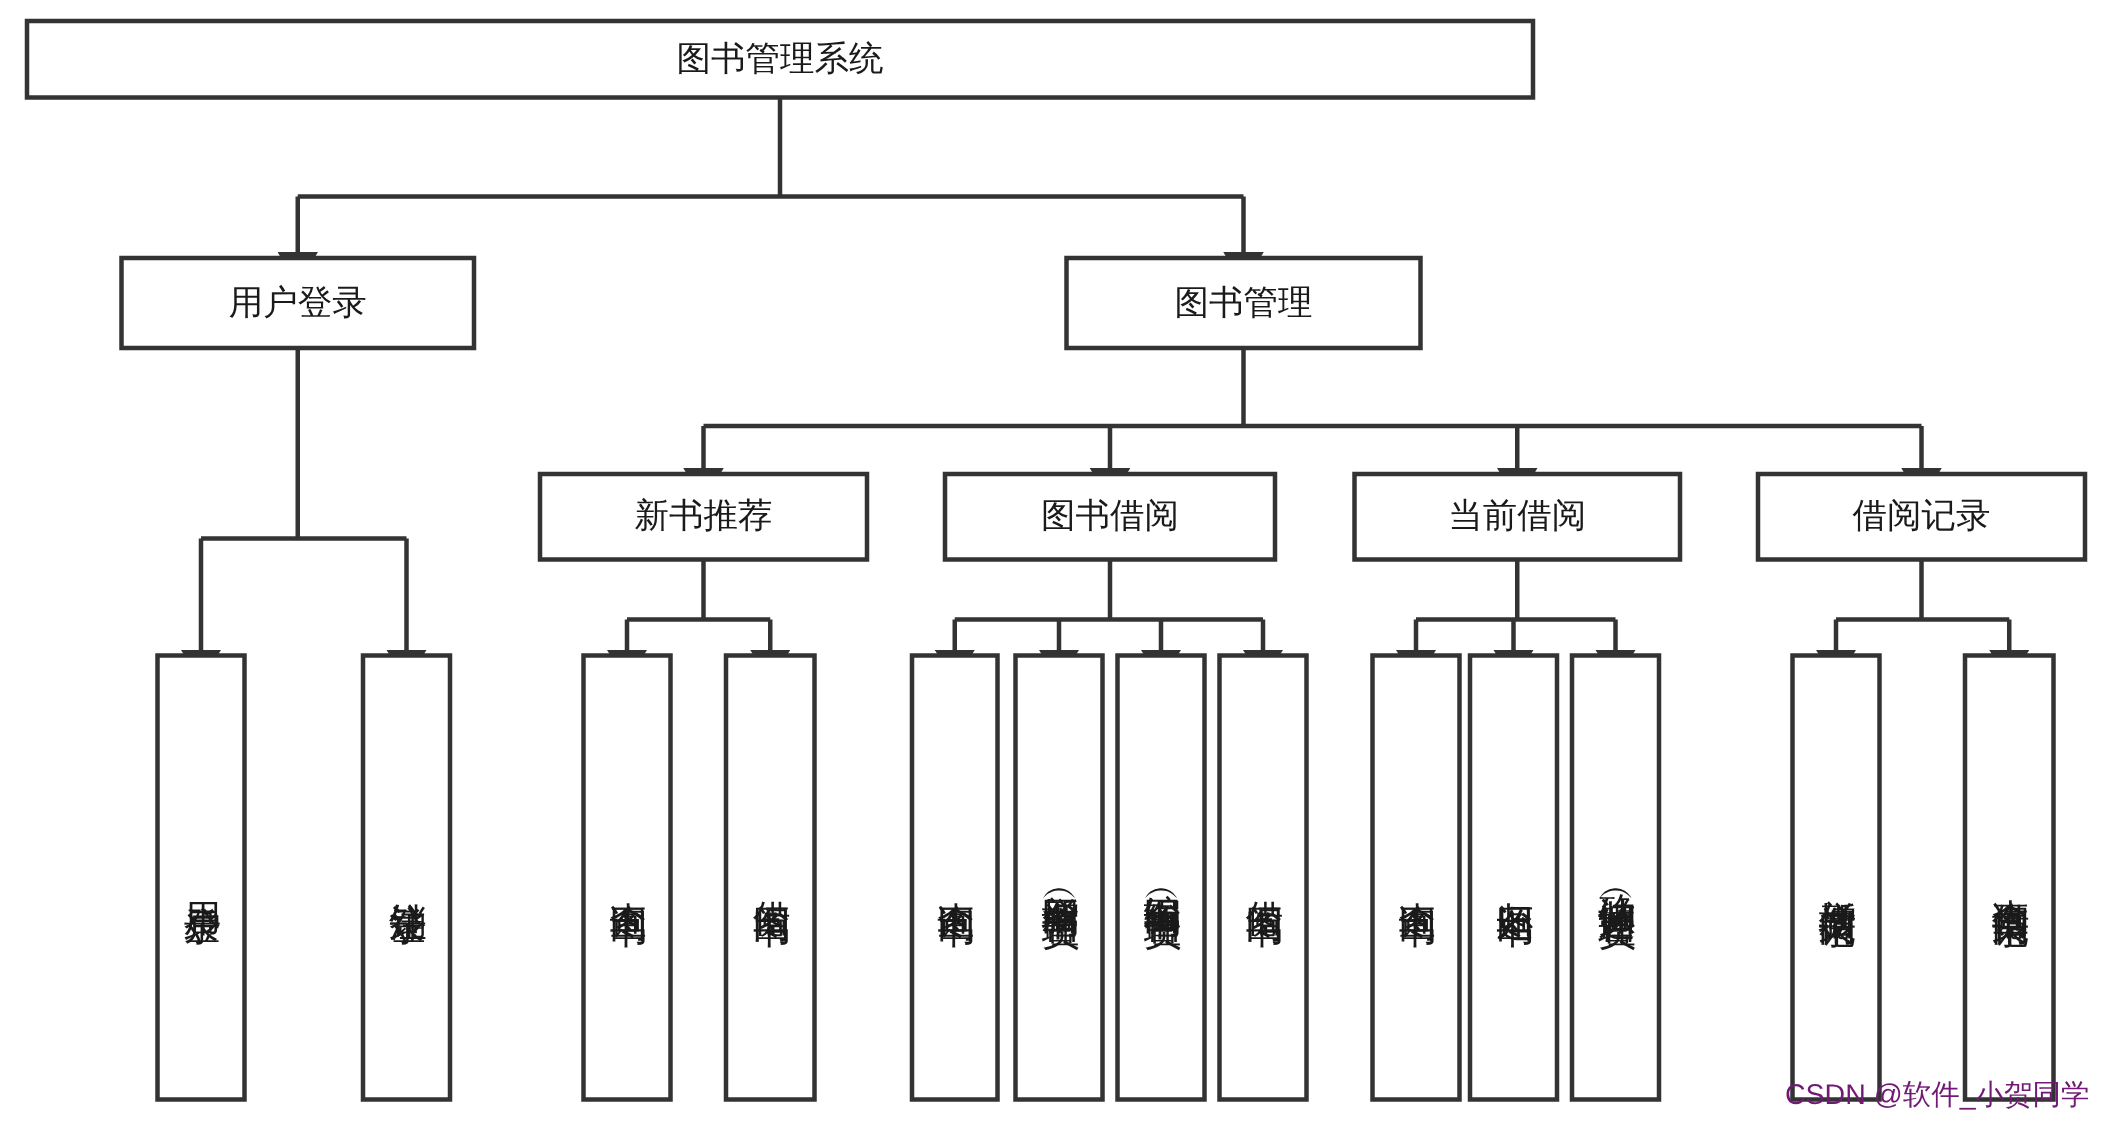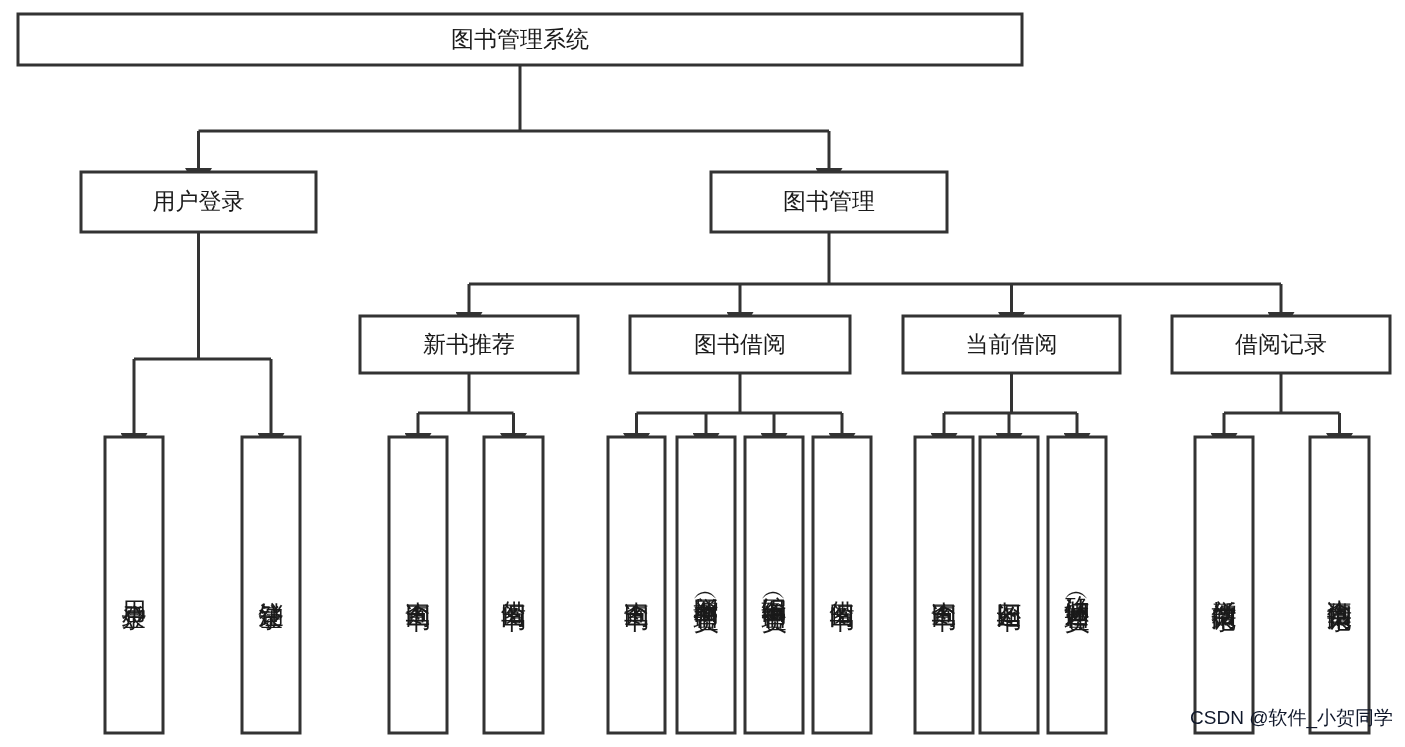--- a/index.html
+++ b/index.html
@@ -55,24 +55,24 @@
     font-family: "Liberation Sans", "DejaVu Sans", sans-serif;
     font-size: 25px;
     line-height: 1.08;
     letter-spacing: 2px;
     color: #1a1a1a;
     white-space: nowrap;
   }
   .watermark {
     position: absolute;
     right: 8px;
-    bottom: 16px;
+    bottom: 4px;
     font-family: "Liberation Sans", "DejaVu Sans", sans-serif;
     font-size: 19px;
-    color: #0f172a;
+    color: #701a75;
     white-space: nowrap;
   }
 </style>
 </head>
 <body>
 
 <div id="canvas">
   <svg class="diagram" viewBox="0 0 1405 747">
     <defs>
       <marker id="arrow" markerWidth="9" markerHeight="9" refX="1" refY="4.5" orient="auto" markerUnits="strokeWidth">

